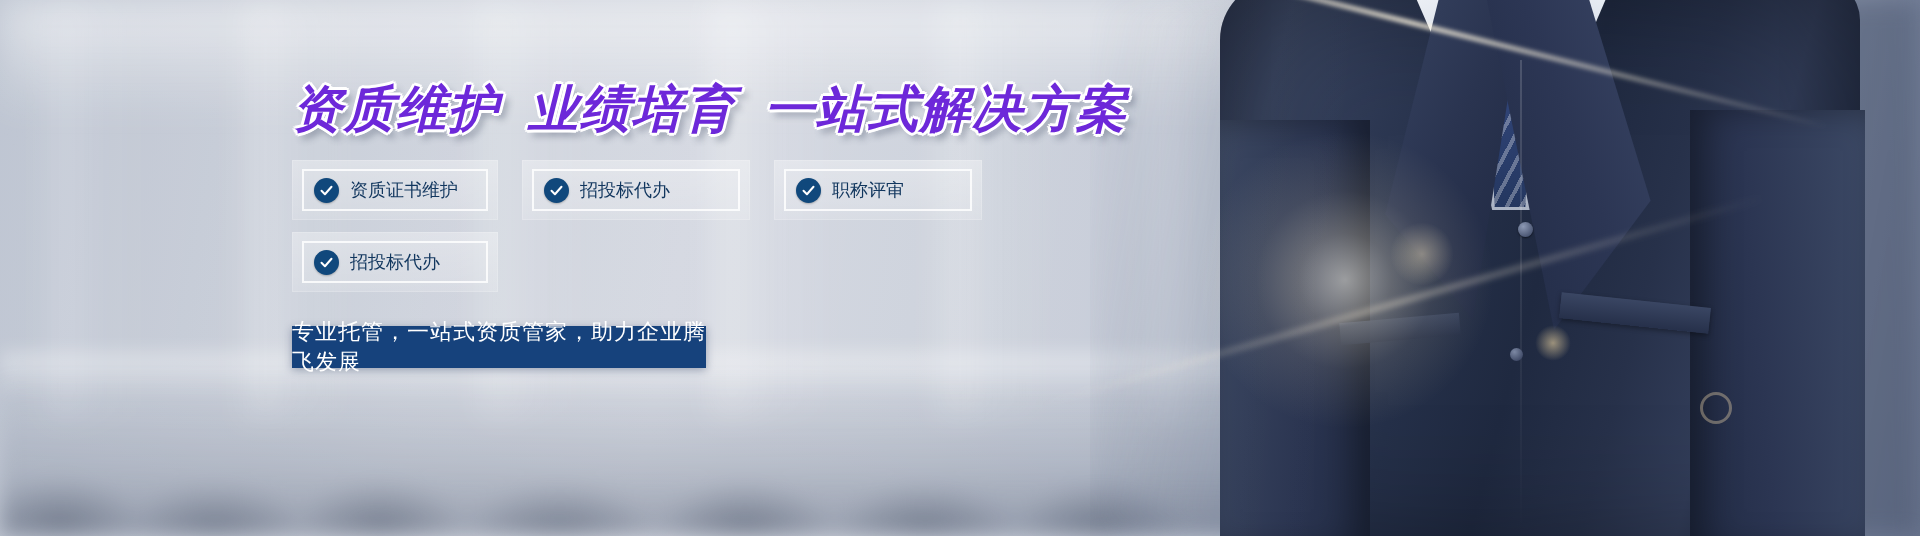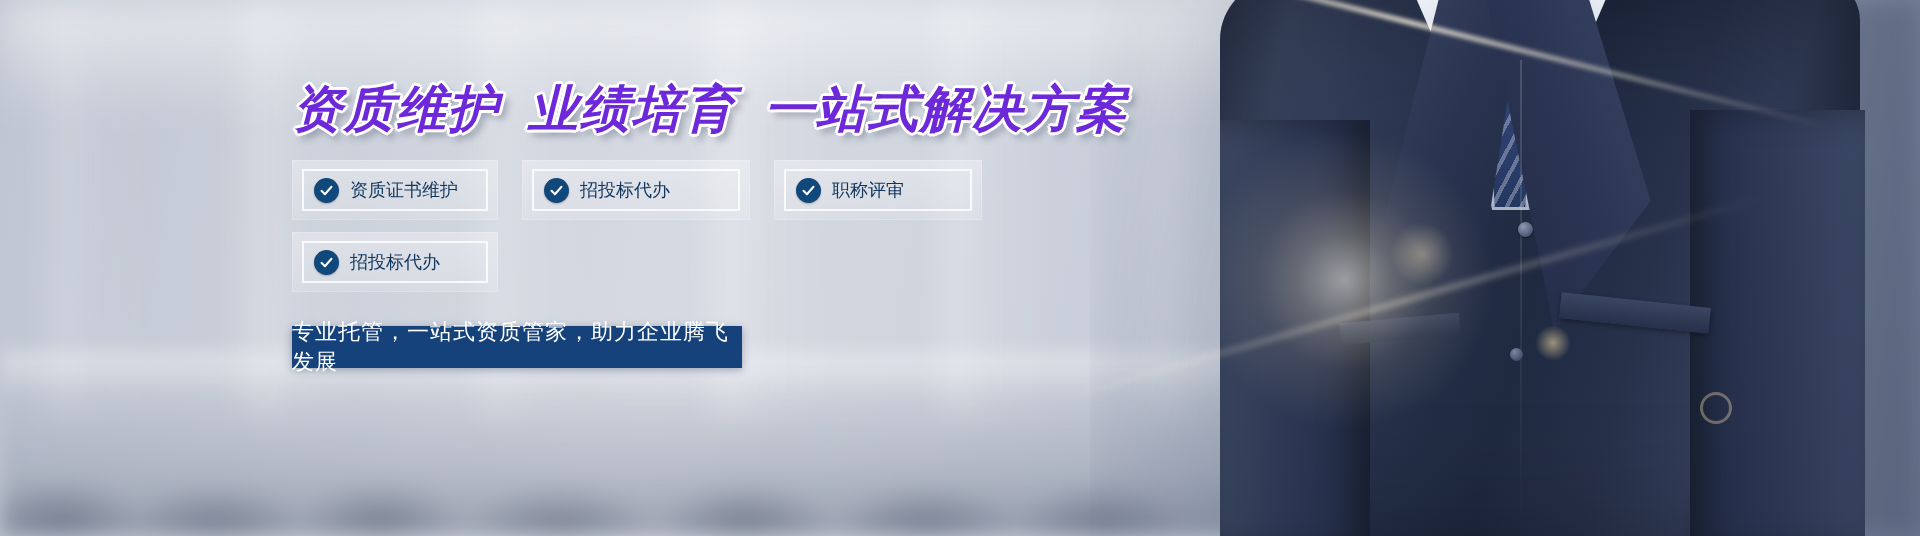--- a/index.html
+++ b/index.html
@@ -300,21 +300,21 @@
     font-size:18px;color:#11365e;font-weight:500;white-space:nowrap;
     font-family:"DejaVu Sans","Liberation Sans",sans-serif;
   }
 
   
   .features .col2 .feature-box{height:60px;}
 
   
   .slogan{
     position:absolute;left:292px;top:326px;
-    width:450px;height:42px;
+    width:414px;height:42px;
     background:#16427c;
     display:flex;align-items:center;justify-content:center;
     box-shadow:0 2px 8px rgba(20,40,80,.35);
   }
   .slogan span{
     color:#ffffff;font-size:22px;letter-spacing:1px;
     font-family:"DejaVu Sans","Liberation Sans",sans-serif;
   }
 </style>
 </head>

